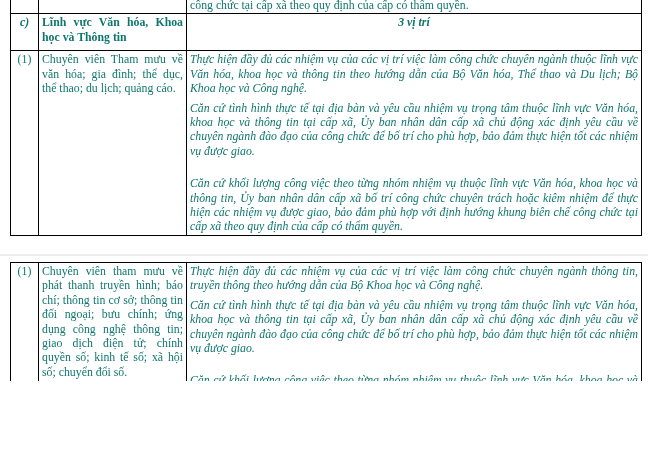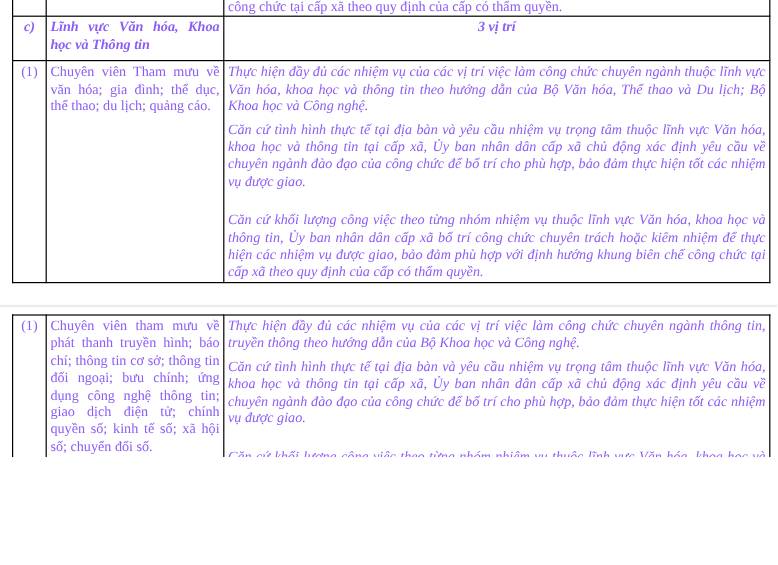--- a/index.html
+++ b/index.html
@@ -2,21 +2,21 @@
 <html><head>
 <meta charset="utf-8">
 <style>
   html,body{margin:0;padding:0;background:#fff;}
   .page{
     position:relative;
     width:648px;height:381px;
     background:#ffffff;
     overflow:hidden;
     font-family:"Liberation Serif", serif;
-    color:#8b5cf6;
+    color:#0f766e;
   }
   table.doc-table{
     border-collapse:collapse;
     table-layout:fixed;
     position:absolute;
     left:10px;
     width:631px;
     background:#fff;
   }
   table.doc-table td{
@@ -28,21 +28,21 @@
     overflow:hidden;
   }
   .block-1{top:-4px;}
   .block-2{top:262px;}
 
   td p{margin:0 0 5px 0;text-align:justify;font-style:italic;}
   td p:last-child{margin-bottom:0;margin-top:18px;}
 
   td.frag-cell{vertical-align:bottom;padding-bottom:1px;}
   td.section-index{font-weight:bold;font-style:italic;text-align:center;vertical-align:middle;}
-  td.section-title{font-weight:bold;font-style:italic;text-align:justify;padding-top:3px;}
+  td.section-title{font-weight:bold;text-align:justify;padding-top:3px;}
   td.count-cell{font-weight:bold;text-align:center;padding-top:3px;}
   td.count-cell.italic{font-style:italic;}
   td.group-title{font-weight:bold;text-align:justify;}
   td.row-no{text-align:center;padding-top:2px;}
   td.role-cell{text-align:justify;}
 
   .scan-smudge{
     position:absolute;
     left:0;top:254px;
     width:648px;height:2px;

